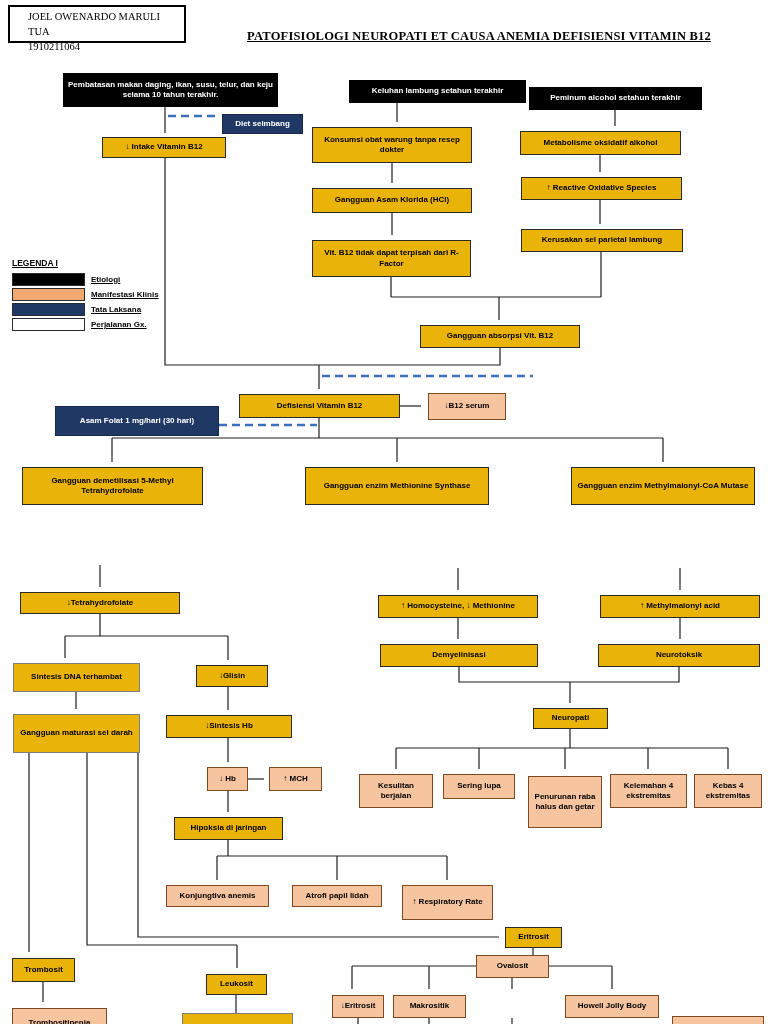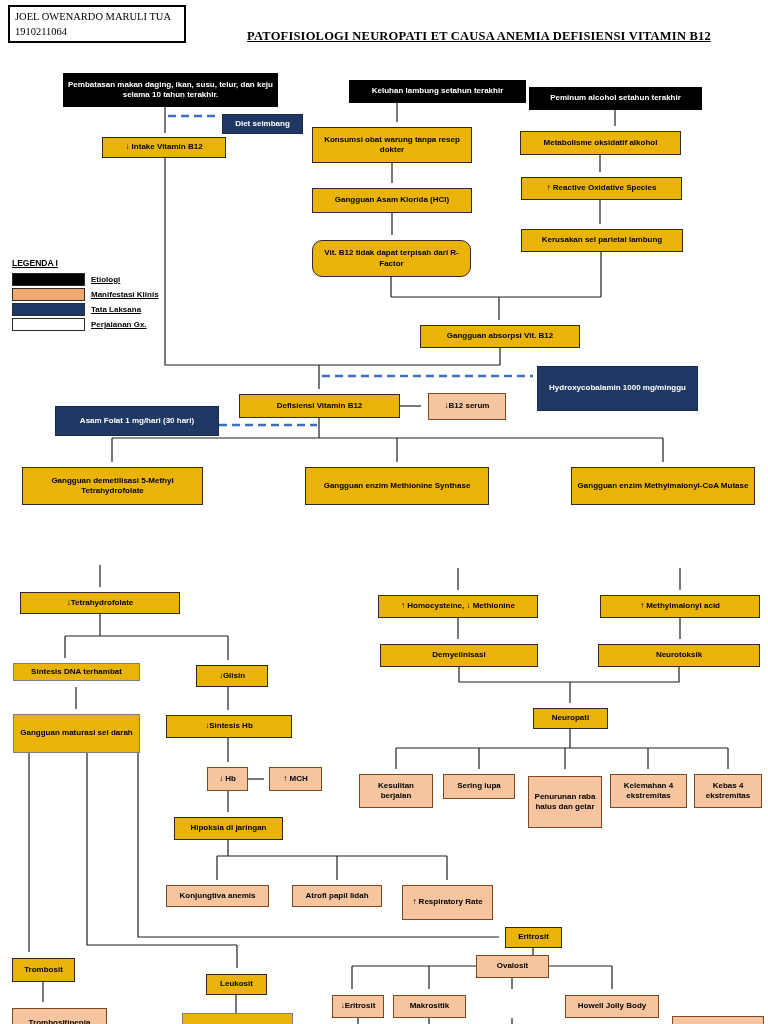--- a/index.html
+++ b/index.html
@@ -8,21 +8,21 @@
   #connectors{position:absolute;left:0;top:0;width:768px;height:1024px;z-index:1;}
   .node{position:absolute;display:flex;align-items:center;justify-content:center;text-align:center;
         font-weight:700;font-size:8px;line-height:1.3;box-sizing:border-box;padding:1px 4px;z-index:2;}
   .n-white{background:#eab308;border:1.5px solid #2b2b2b;color:#000;}
   .n-gray{border-color:#7d7d7d;}
   .n-black{background:#000000;color:#ffffff;border:1px solid #000;}
   .n-navy{background:#1F3864;color:#ffffff;border:1px solid #16294a;}
   .n-orange{background:#F6C49E;border:1.5px solid #7c4a1e;color:#000;}
   #header-box{position:absolute;left:8px;top:5px;width:178px;height:38px;border:2px solid #000;
         box-sizing:border-box;font-family:"Liberation Serif",serif;font-size:10.5px;line-height:1.45;
-        padding:2px 5px;z-index:2;}
+        padding:2px 18px;z-index:2;}
   #doc-title{position:absolute;left:190px;top:29px;width:578px;text-align:center;z-index:2;
         font-family:"Liberation Serif",serif;font-weight:700;font-size:12.5px;
         text-decoration:underline;letter-spacing:.2px;}
   #legend{position:absolute;left:12px;top:258px;z-index:2;text-decoration:underline;}
   #legend .lg-head{font-weight:700;font-size:8.5px;margin-bottom:5px;}
   #legend .lg-row{display:flex;align-items:center;margin-bottom:2px;}
   #legend .sw{width:73px;height:13px;box-sizing:border-box;border:1.5px solid #2b2b2b;margin-right:6px;}
   .sw-etiologi{background:#000000;}
   .sw-klinis{background:#F2A971;}
   .sw-tatalaksana{background:#1F3864;}
@@ -129,39 +129,38 @@
       <span class="sw sw-perjalanan"></span>
       <span class="lg-label">Perjalanan Gx.</span>
     </div>
   </div>
 
   <div class="node n-black" style="left:63px;top:73px;width:215px;height:34px;">Pembatasan makan daging, ikan, susu, telur, dan keju selama 10 tahun terakhir.</div>
   <div class="node n-black" style="left:309px;top:80px;width:177px;height:23px;margin-left:40px;">Keluhan lambung setahun terakhir</div>
   <div class="node n-black" style="left:529px;top:80px;width:173px;height:23px;margin-top:7px;">Peminum alcohol setahun terakhir</div>
 
   <div class="node n-navy" style="left:222px;top:114px;width:81px;height:20px;">Diet seimbang</div>
-  <div class="node n-navy" style="left:537px;top:366px;width:161px;height:45px;">Hydroxycobalamin 1000 mg/minggu</div>
   <div class="node n-navy" style="left:55px;top:406px;width:164px;height:30px;">Asam Folat 1 mg/hari (30 hari)</div>
 
   <div class="node n-white" style="left:102px;top:137px;width:124px;height:21px;">↓ Intake Vitamin B12</div>
   <div class="node n-white" style="left:312px;top:127px;width:160px;height:36px;">Konsumsi obat warung tanpa resep dokter</div>
   <div class="node n-white" style="left:312px;top:188px;width:160px;height:25px;">Gangguan Asam Klorida (HCl)</div>
-  <div class="node n-white" style="left:312px;top:240px;width:159px;height:37px;border-radius:10px;">Vit. B12 tidak dapat terpisah dari R-Factor</div>
+  <div class="node n-white" style="left:312px;top:240px;width:159px;height:37px;">Vit. B12 tidak dapat terpisah dari R-Factor</div>
   <div class="node n-white" style="left:520px;top:131px;width:161px;height:24px;">Metabolisme oksidatif alkohol</div>
   <div class="node n-white" style="left:521px;top:177px;width:161px;height:23px;">↑ Reactive Oxidative Species</div>
   <div class="node n-white" style="left:521px;top:229px;width:162px;height:23px;">Kerusakan sel parietal lambung</div>
   <div class="node n-white" style="left:420px;top:325px;width:160px;height:23px;">Gangguan absorpsi Vit. B12</div>
   <div class="node n-white" style="left:239px;top:394px;width:161px;height:24px;">Defisiensi Vitamin B12</div>
   <div class="node n-white" style="left:22px;top:467px;width:181px;height:38px;">Gangguan demetilisasi 5-Methyl Tetrahydrofolate</div>
   <div class="node n-white" style="left:305px;top:467px;width:184px;height:38px;">Gangguan enzim Methionine Synthase</div>
   <div class="node n-white" style="left:571px;top:467px;width:184px;height:38px;">Gangguan enzim Methylmalonyl-CoA Mutase</div>
   <div class="node n-white" style="left:20px;top:592px;width:160px;height:22px;">↓Tetrahydrofolate</div>
   <div class="node n-white" style="left:378px;top:595px;width:160px;height:23px;">↑ Homocysteine, ↓ Methionine</div>
   <div class="node n-white" style="left:600px;top:595px;width:160px;height:23px;">↑ Methylmalonyl acid</div>
-  <div class="node n-white n-gray" style="left:13px;top:663px;width:127px;height:18px;">Sintesis DNA terhambat</div>
+  <div class="node n-white n-gray" style="left:13px;top:663px;width:127px;height:29px;">Sintesis DNA terhambat</div>
   <div class="node n-white" style="left:196px;top:665px;width:72px;height:22px;">↓Glisin</div>
   <div class="node n-white" style="left:380px;top:644px;width:158px;height:23px;">Demyelinisasi</div>
   <div class="node n-white" style="left:598px;top:644px;width:162px;height:23px;">Neurotoksik</div>
   <div class="node n-white n-gray" style="left:13px;top:714px;width:127px;height:39px;">Gangguan maturasi sel darah</div>
   <div class="node n-white" style="left:166px;top:715px;width:126px;height:23px;">↓Sintesis Hb</div>
   <div class="node n-white" style="left:533px;top:708px;width:75px;height:21px;">Neuropati</div>
   <div class="node n-white" style="left:174px;top:817px;width:109px;height:23px;">Hipoksia di jaringan</div>
   <div class="node n-white" style="left:505px;top:927px;width:57px;height:21px;">Eritrosit</div>
   <div class="node n-white" style="left:12px;top:958px;width:63px;height:24px;">Trombosit</div>
   <div class="node n-white" style="left:206px;top:974px;width:61px;height:21px;">Leukosit</div>

